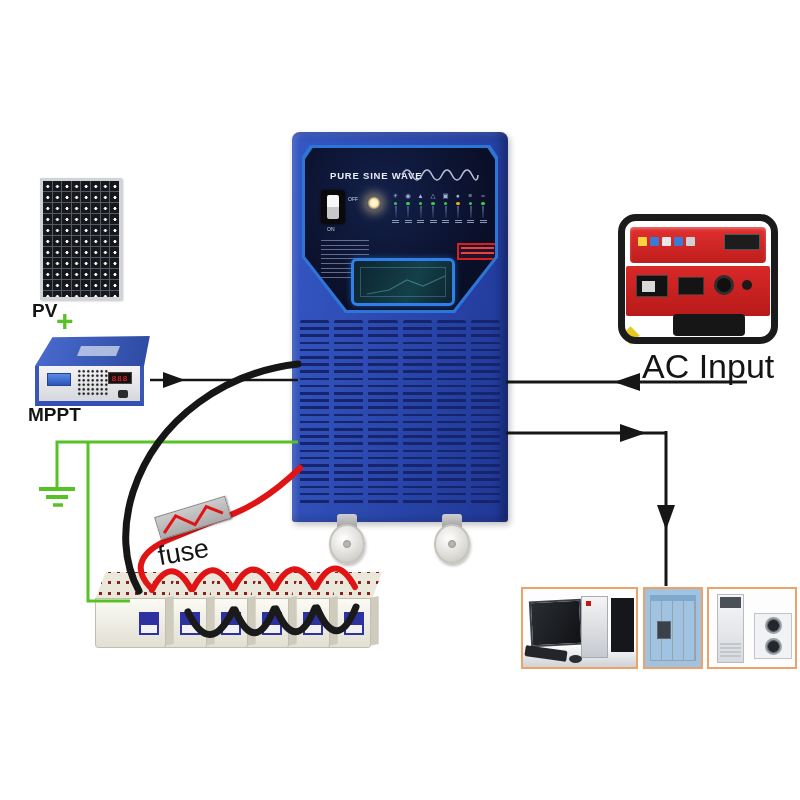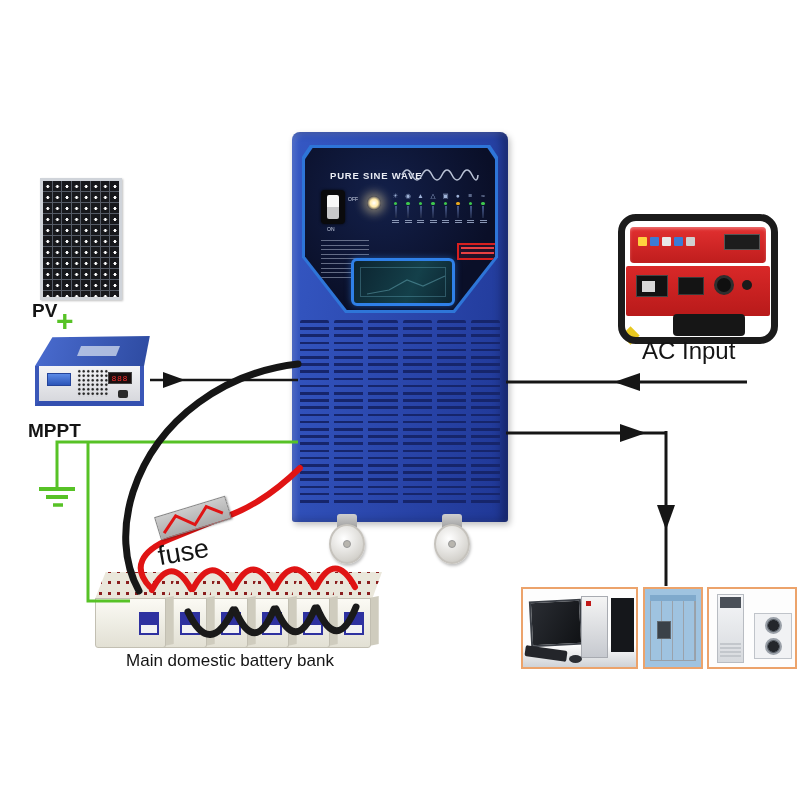--- a/index.html
+++ b/index.html
@@ -11,21 +11,21 @@
   
   .solar-panel { position:absolute; left:40px; top:178px; width:82px; height:122px;
     border:3px solid #d0d4da; background-color:#17181c;
     background-image:
       radial-gradient(circle, #ffffff 1.3px, rgba(255,255,255,0) 1.7px),
       repeating-linear-gradient(to right, rgba(120,126,138,0) 0 8.6px, #555b66 8.6px 9.6px),
       repeating-linear-gradient(to bottom, rgba(120,126,138,0) 0 10px, #555b66 10px 11px);
     background-size:9.6px 11px, auto, auto; box-shadow:1px 1px 2px rgba(0,0,0,.25); }
   .pv-label { left:32px; top:300px; font-size:19px; font-weight:600; }
   .plus-sign { left:56px; top:304px; font-size:30px; font-weight:700; color:#57c226; }
-  .mppt-label { left:28px; top:404px; font-size:19px; font-weight:600;margin-top:16px; }
+  .mppt-label { left:28px; top:404px; font-size:19px; font-weight:600; }
 
   
   .mppt { position:absolute; left:35px; top:336px; width:116px; height:70px; }
   .mppt-top { position:absolute; left:0; top:0; width:100%; height:30px;
     clip-path:polygon(15% 4%, 99% 0, 94% 100%, 0 100%);
     background:linear-gradient(105deg,#4a6cd0,#2d4aa0); }
   .mppt-top-sticker { position:absolute; left:38%; top:32%; width:34%; height:34%;
     background:#c9d4ea; opacity:.8; transform:skewX(-22deg); }
   .mppt-front { position:absolute; left:0; top:30px; width:94%; height:40px;
     background:linear-gradient(#f4f4f6,#d7d8dd);
@@ -36,21 +36,21 @@
     background-image:radial-gradient(circle,#1b1b1b 1px, rgba(0,0,0,0) 1.4px);
     background-size:4.5px 4.5px; }
   .mppt-display { position:absolute; right:8px; top:6px; width:24px; height:12px;
     background:#1a0f0f; border:1px solid #444;
     color:#ff2e2e; font-size:8px; line-height:11px; text-align:center; letter-spacing:1px; }
   .mppt-port { position:absolute; right:12px; bottom:3px; width:10px; height:8px; background:#2a2a2a; border-radius:2px; }
 
   
   .inbuilt-label { left:152px; top:331px; font-size:27px; font-weight:500; }
   .generator-label { left:618px; top:196px; width:160px; text-align:center; font-size:18px; font-weight:500; letter-spacing:.5px; }
-  .ac-input-label { left:642px; top:337px; font-size:24px; font-weight:500; }
+  .ac-input-label { left:642px; top:347px; font-size:34px; font-weight:500; }
   .fuse-label { left:158px; top:537px; font-size:27px; font-weight:500; transform:rotate(-10deg); }
   .battery-bank-label { left:100px; top:651px; width:260px; text-align:center; font-size:17px; font-weight:500; }
 
   
   .inverter { position:absolute; left:292px; top:132px; width:216px; height:432px; z-index:10; }
   .inverter-case { position:absolute; left:0; top:0; width:216px; height:390px;
     border-radius:8px 8px 3px 3px;
     background:linear-gradient(100deg,#3558c4 0%, #2a46ab 55%, #1f3795 100%);
     box-shadow:inset -6px 0 10px rgba(0,0,20,.35), inset 3px 2px 6px rgba(255,255,255,.18), 2px 3px 6px rgba(0,0,0,.25); }
   .inv-panel { position:absolute; left:10px; top:13px; width:196px; height:168px;
@@ -186,21 +186,20 @@
       <div class="mppt-lcd"></div>
       <div class="mppt-vents"></div>
       <div class="mppt-display">888</div>
       <div class="mppt-port"></div>
     </div>
   </div>
   <div class="lbl mppt-label z20">MPPT</div>
 
   <div class="lbl ac-input-label z20">AC Input</div>
   <div class="lbl fuse-label z20">fuse</div>
-  <div class="lbl battery-bank-label z20">Main domestic battery bank</div>
 
   <svg class="wires" width="800" height="800">
 
     <line x1="150" y1="380" x2="298" y2="380" stroke="#161616" stroke-width="2.6"></line>
     <polygon points="163,372 185,380 163,388" fill="#161616"></polygon>
 
     <line x1="506" y1="382" x2="747" y2="382" stroke="#161616" stroke-width="3"></line>
     <polygon points="614,382 640,373 640,391" fill="#161616"></polygon>
 
     <line x1="506" y1="433" x2="666" y2="433" stroke="#161616" stroke-width="3"></line>

